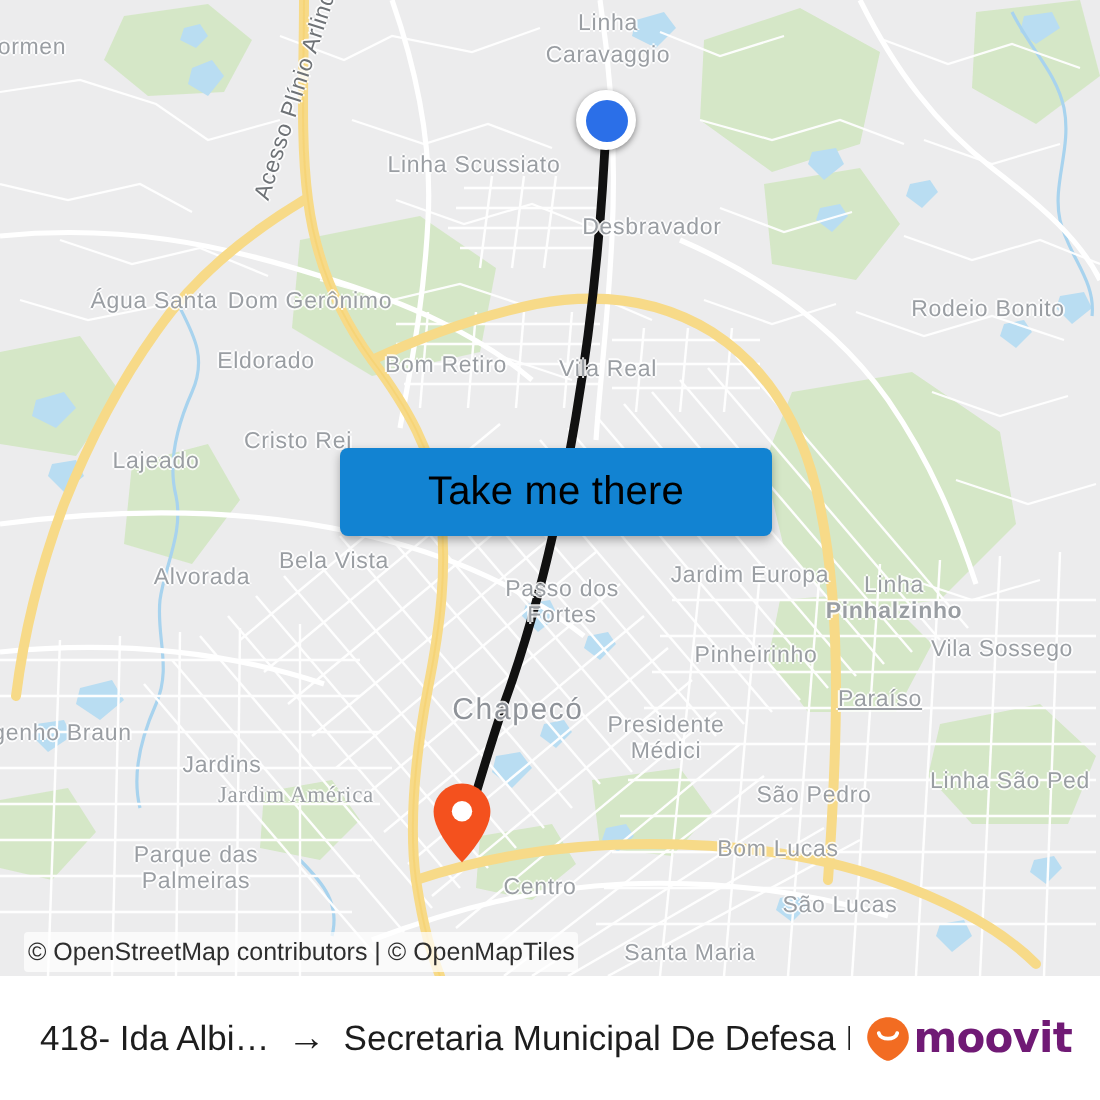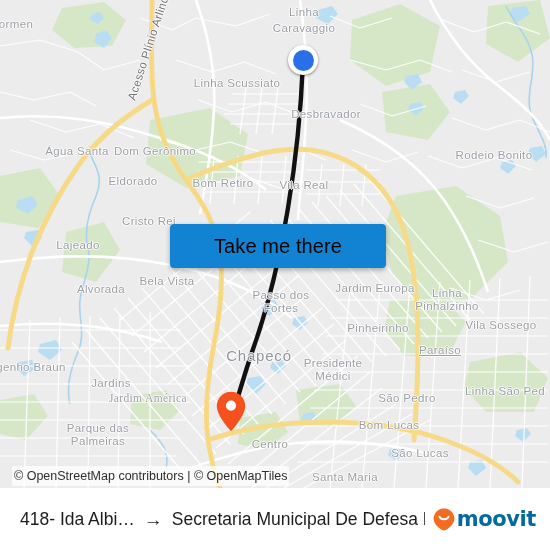--- a/index.html
+++ b/index.html
@@ -152,21 +152,21 @@
     flex: 0 0 auto;
     display: flex;
     align-items: center;
     gap: 2px;
     margin-left: 8px;
   }
   .brand .wordmark {
     font-family: "DejaVu Sans", sans-serif;
     font-weight: bold;
     font-size: 21px;
-    color: #0369a1;
+    color: #701a75;
     letter-spacing: -.4px;
   }
 </style>
 </head>
 <body>
 
 <div id="app">
 
   <div id="map">
 
@@ -382,28 +382,28 @@
         <div class="mlabel" style="left: 304px; top: 28px;">Caravaggio</div>
         <div class="mlabel" style="left: 237px; top: 83px;">Linha Scussiato</div>
         <div class="mlabel" style="left: 326px; top: 114px;">Desbravador</div>
         <div class="mlabel" style="left: 494px; top: 155px;">Rodeio Bonito</div>
         <div class="mlabel" style="left: 77px; top: 151px;">Água Santa</div>
         <div class="mlabel" style="left: 155px; top: 151px;">Dom Gerônimo</div>
         <div class="mlabel" style="left: 133px; top: 181px;">Eldorado</div>
         <div class="mlabel" style="left: 223px; top: 183px;">Bom Retiro</div>
         <div class="mlabel" style="left: 304px; top: 185px;">Vila Real</div>
         <div class="mlabel" style="left: 149px; top: 221px;">Cristo Rei</div>
-        <div class="mlabel" style="left: 55px; top: 245px; padding-left: 46px;">Lajeado</div>
+        <div class="mlabel" style="left: 55px; top: 231px; padding-left: 46px;">Lajeado</div>
         <div class="mlabel" style="left: 167px; top: 281px;">Bela Vista</div>
         <div class="mlabel" style="left: 101px; top: 289px;">Alvorada</div>
         <div class="mlabel" style="left: 281px; top: 295px;">Passo dos</div>
         <div class="mlabel" style="left: 281px; top: 308px;">Fortes</div>
         <div class="mlabel" style="left: 375px; top: 288px;">Jardim Europa</div>
         <div class="mlabel" style="left: 447px; top: 293px;">Linha</div>
-        <div class="mlabel" style="left: 447px; top: 306px;">Pinhalzinho</div>
+        <div class="mlabel" style="left: 447px; top: 306px; font-weight: bold;">Pinhalzinho</div>
         <div class="mlabel" style="left: 501px; top: 325px;">Vila Sossego</div>
         <div class="mlabel" style="left: 378px; top: 328px;">Pinheirinho</div>
         <div class="mlabel" style="left: 440px; top: 350px; text-decoration: underline;">Paraíso</div>
         <div class="mlabel big" style="left: 259px; top: 355px;">Chapecó</div>
         <div class="mlabel" style="left: 333px; top: 363px;">Presidente</div>
         <div class="mlabel" style="left: 333px; top: 376px;">Médici</div>
         <div class="mlabel" style="left: 31px; top: 367px;">genho Braun</div>
         <div class="mlabel" style="left: 111px; top: 383px;">Jardins</div>
         <div class="mlabel" style="left: 148px; top: 398px; font-family: Liberation Serif, serif;">Jardim América</div>
         <div class="mlabel" style="left: 407px; top: 398px;">São Pedro</div>

